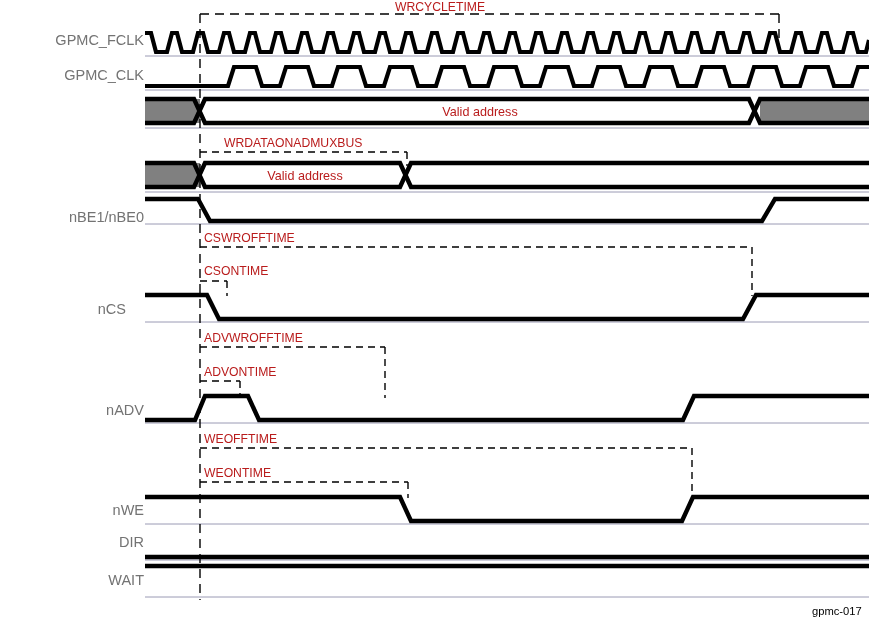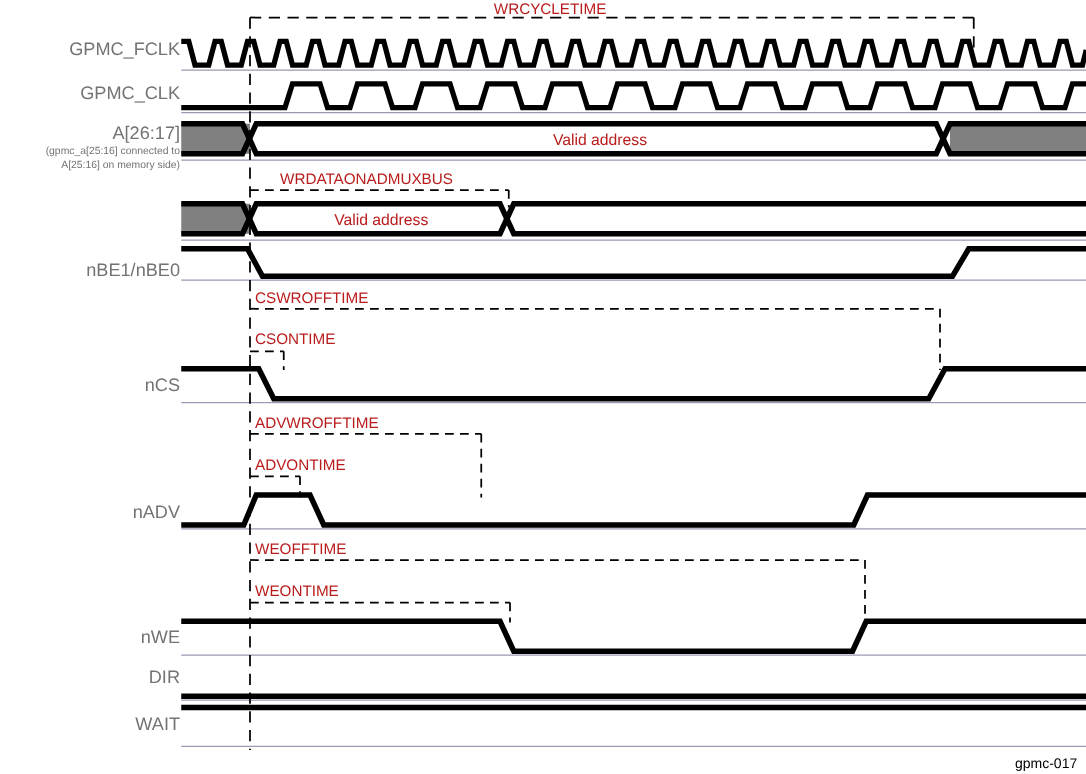--- a/index.html
+++ b/index.html
@@ -63,32 +63,27 @@
 <div id="diagram-root">
 
   <div class="sig-label" style="right:725px; top:33px;">
     <span>GPMC_FCLK</span>
   </div>
 
   <div class="sig-label" style="right:725px; top:68px;margin-left:40px;">
     <span>GPMC_CLK</span>
   </div>
 
-  <div class="sig-label" style="right:725px; top:100px;">
-    <span>A[26:17]</span>
-    <span class="sub">(gpmc_a[25:16] connected to</span>
-    <span class="sub">A[25:16] on memory side)</span>
-  </div>
 
 
   <div class="sig-label" style="right:725px; top:210px;">
     <span>nBE1/nBE0</span>
   </div>
 
-  <div class="sig-label" style="right:725px; top:302px;">
+  <div class="sig-label" style="right:743px; top:302px;">
     <span>nCS</span>
   </div>
 
   <div class="sig-label" style="right:725px; top:403px;">
     <span>nADV</span>
   </div>
 
   <div class="sig-label" style="right:725px; top:503px;">
     <span>nWE</span>
   </div>

